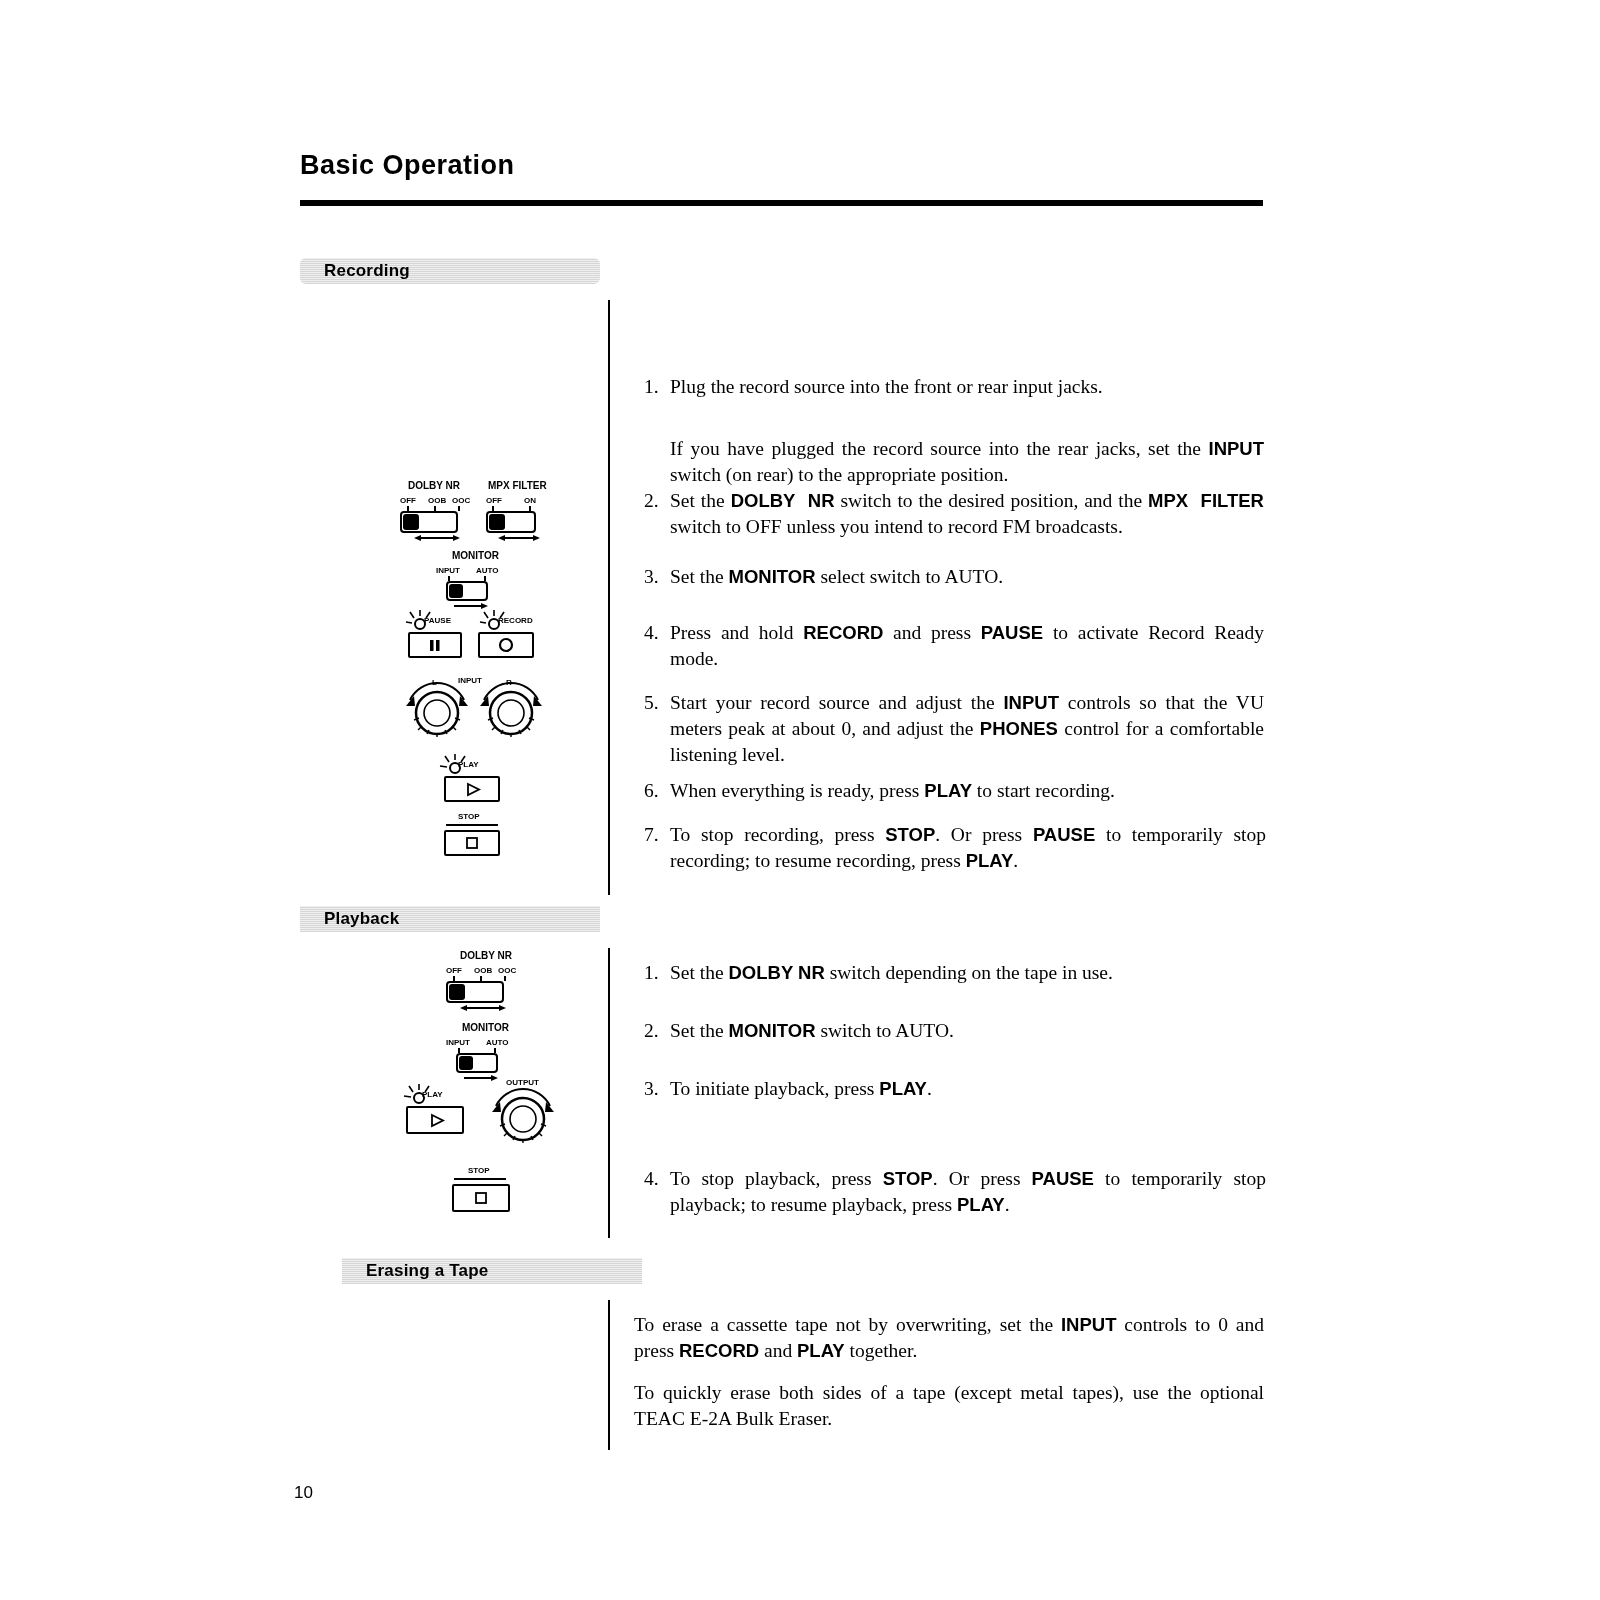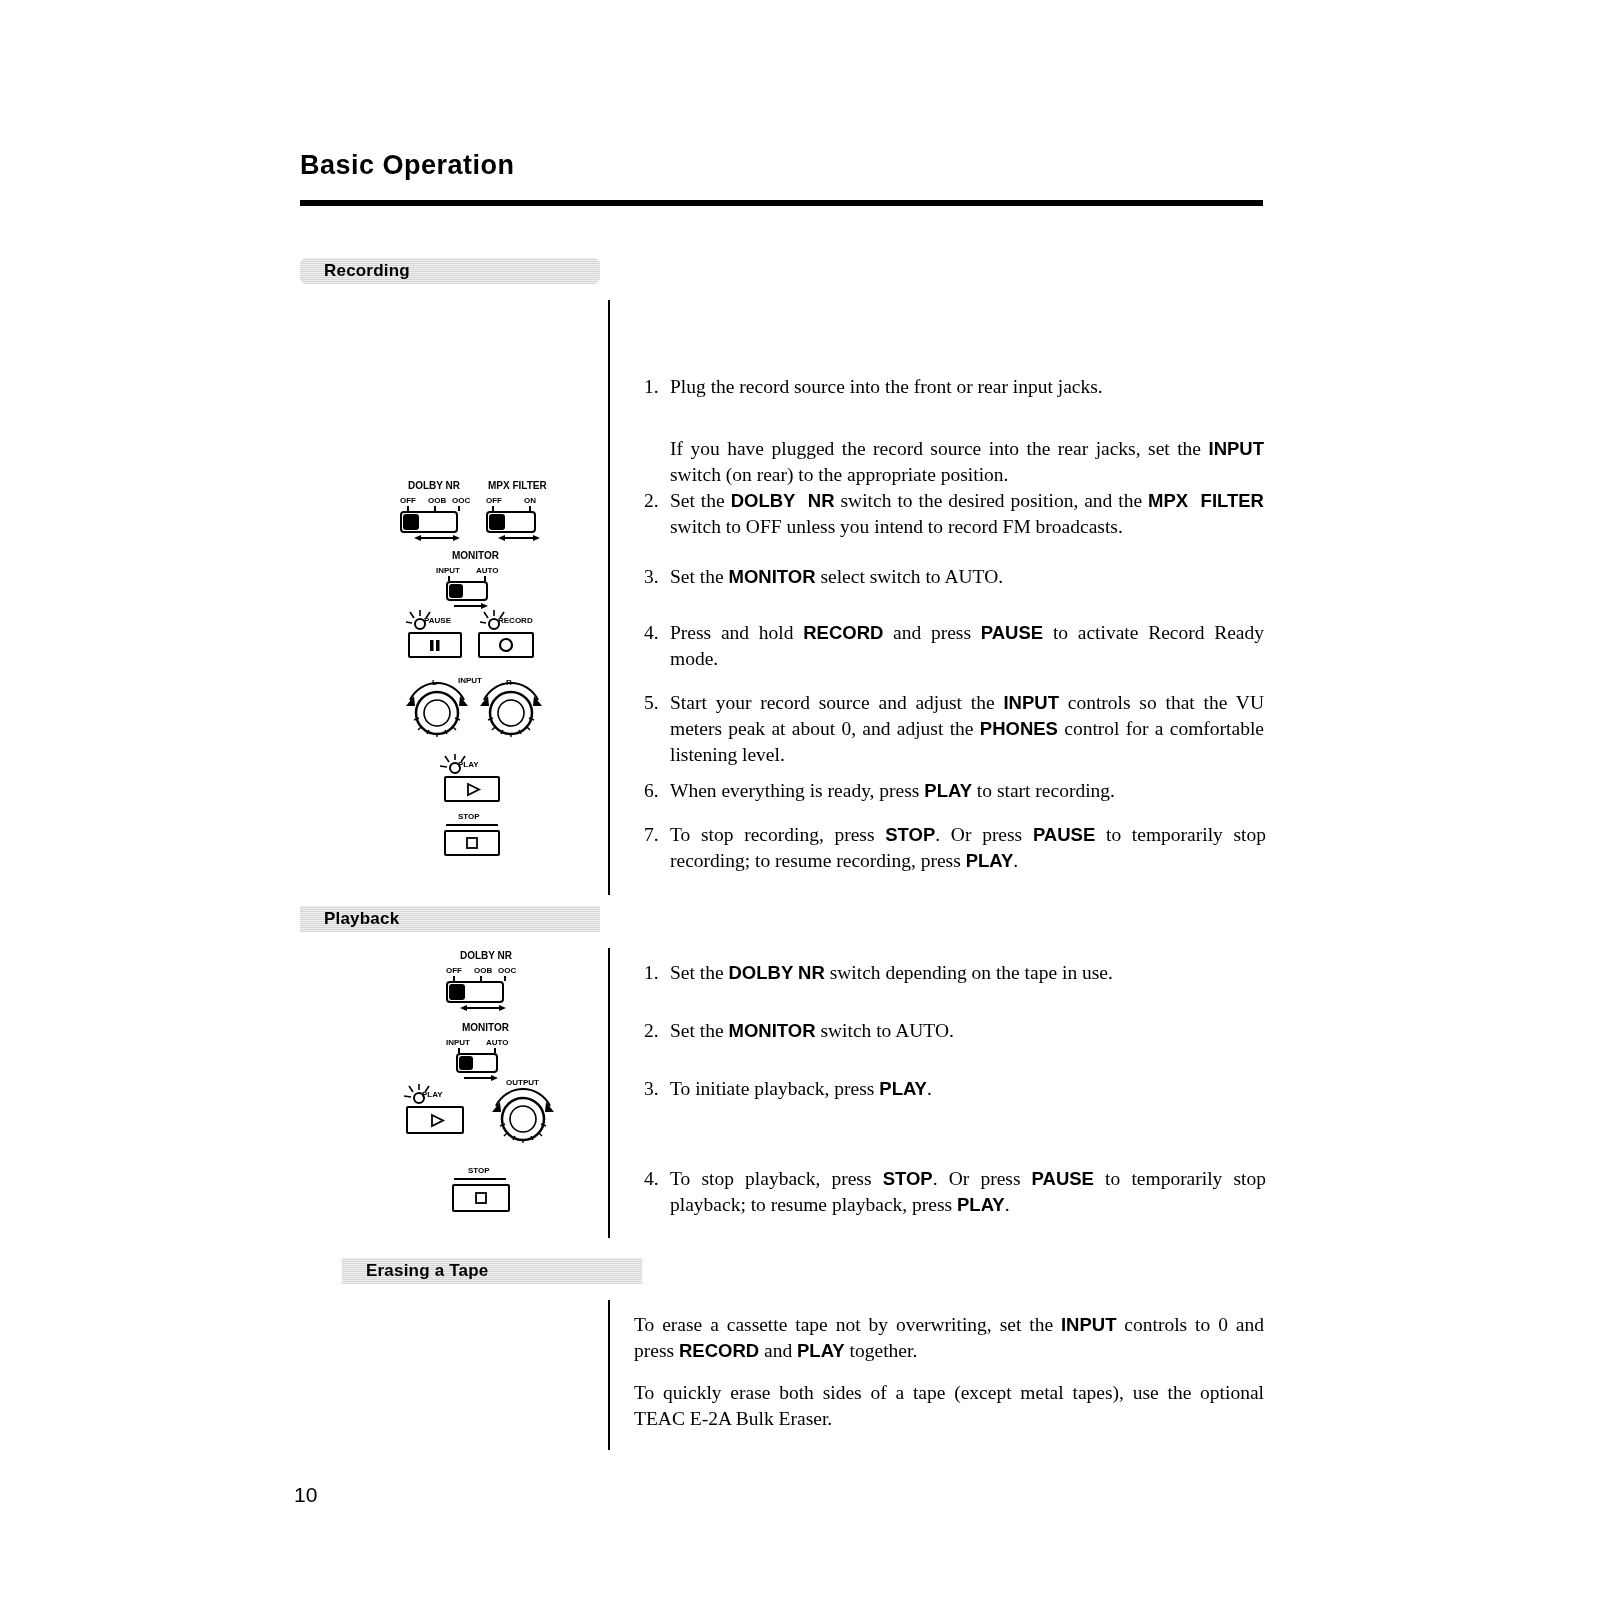--- a/index.html
+++ b/index.html
@@ -100,21 +100,21 @@
     margin-left: 26px;
     text-align: justify;
   }
 
   
   .folio {
     position: absolute;
     left: 294px;
     top: 1483px;
     font-family: "Liberation Sans", sans-serif;
-    font-size: 21px;
+    font-size: 17px;
   }
 
   
   .ill {
     position: absolute;
   }
   .ill-lbl {
     position: absolute;
     font-family: "Liberation Sans", sans-serif;
     font-weight: bold;

